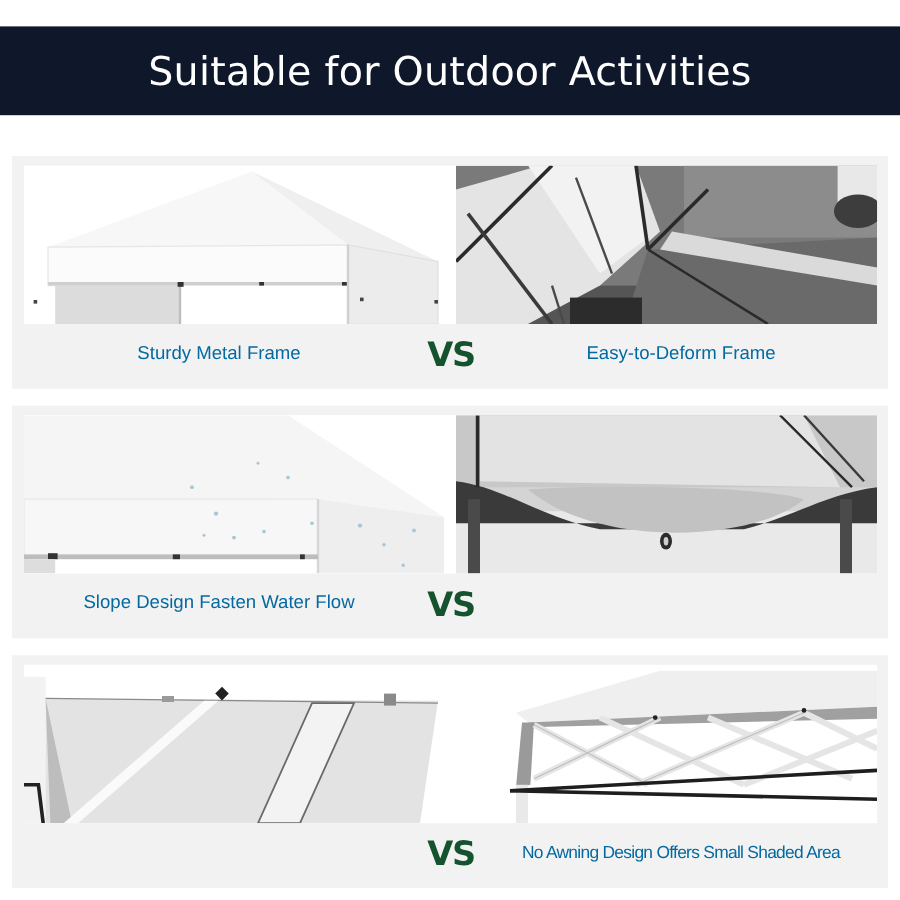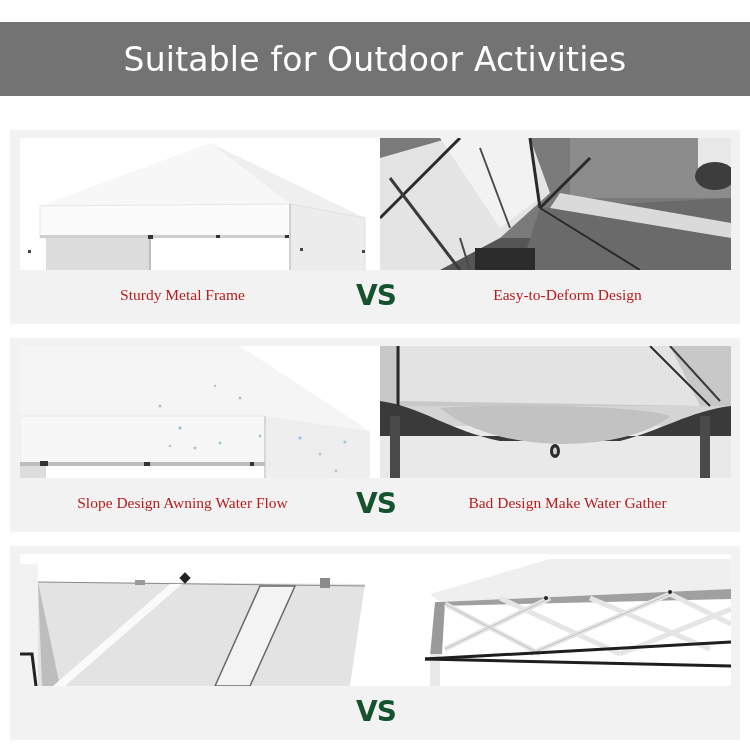--- a/index.html
+++ b/index.html
@@ -1,21 +1,21 @@
 <!DOCTYPE html>
 <html><head>
 <meta charset="utf-8">
 <style>
   * { margin: 0; padding: 0; box-sizing: border-box; }
   html, body { width: 750px; height: 750px; background: #ffffff; overflow: hidden; }
   body { position: relative; font-family: "DejaVu Sans", "Liberation Sans", sans-serif; }
 
   .header {
     position: absolute; left: 0; top: 22px; width: 750px; height: 74px;
-    background: #737373;
+    background: #0f172a;
     display: flex; align-items: center; justify-content: center;
   }
   .header-title {
     color: #ffffff; font-size: 33px; font-weight: normal; letter-spacing: 0.2px;
     font-family: "DejaVu Sans", sans-serif;
   }
 
   .panel {
     position: absolute; left: 10px; width: 730px; height: 194px;
     background: #f2f2f2;
@@ -28,22 +28,22 @@
     position: absolute; top: 8px; height: 132px; overflow: hidden;
     background: #ffffff;
   }
   .img.left { left: 10px; width: 360px; }
   .img.right { left: 370px; width: 351px; }
   .img svg { display: block; width: 100%; height: 100%; }
 
   .caption {
     position: absolute; top: 150px; height: 30px;
     display: flex; align-items: center; justify-content: center;
-    color: #b91c1c; font-size: 15.5px; white-space: nowrap;
-    font-family: Liberation Serif, serif;
+    color: #0369a1; font-size: 15.5px; white-space: nowrap;
+    font-family: Liberation Sans, sans-serif;
     text-align: center;
   }
   .caption.left { left: 0; width: 345px; }
   .caption.right { left: 385px; width: 345px; }
   .caption.tight { font-size: 14.5px; letter-spacing: -0.6px; }
 
   .vs {
     position: absolute; top: 148px; left: 344px; width: 44px; height: 34px;
     display: flex; align-items: center; justify-content: center;
     color: #14532d; font-size: 28px; font-weight: bold; letter-spacing: -1px;
@@ -94,21 +94,21 @@
       <line x1="150" y1="0" x2="160" y2="70" stroke="#2a2a2a" stroke-width="3"></line>
       <line x1="160" y1="70" x2="210" y2="20" stroke="#2a2a2a" stroke-width="3"></line>
       <line x1="160" y1="70" x2="260" y2="132" stroke="#2a2a2a" stroke-width="2"></line>
       <line x1="100" y1="10" x2="130" y2="90" stroke="#4a4a4a" stroke-width="2"></line>
       <line x1="80" y1="100" x2="90" y2="132" stroke="#4a4a4a" stroke-width="2"></line>
       <rect x="95" y="110" width="60" height="22" fill="#2c2c2c"></rect>
     </svg>
   </div>
   <div class="caption left">Sturdy Metal Frame</div>
   <div class="vs">VS</div>
-  <div class="caption right">Easy-to-Deform Design</div>
+  <div class="caption right">Easy-to-Deform Frame</div>
 </div>
 
 <div class="panel p2">
   <div class="img left">
     <svg viewBox="0 0 360 132" preserveAspectRatio="none">
       <rect width="360" height="132" fill="#ffffff"></rect>
       <polygon points="0,0 220,0 350,85 245,70 0,72" fill="#f5f5f5"></polygon>
       <polygon points="0,70 245,70 245,118 0,118" fill="#f7f7f7" stroke="#e8e8e8" stroke-width="1"></polygon>
       <polygon points="245,70 350,85 350,132 245,132" fill="#eeeeee"></polygon>
       <line x1="245" y1="70" x2="245" y2="132" stroke="#d7d7d7" stroke-width="2"></line>
@@ -143,23 +143,22 @@
       <path d="M60,62 C100,58 250,58 290,70 C250,105 120,112 60,62 Z" fill="#c2c2c2"></path>
       <ellipse cx="175" cy="105" rx="5" ry="7" fill="#2b2b2b"></ellipse>
       <ellipse cx="175" cy="105" rx="2" ry="3.5" fill="#cfcfcf"></ellipse>
       <rect x="10" y="70" width="10" height="62" fill="#4a4a4a"></rect>
       <rect x="320" y="70" width="10" height="62" fill="#4a4a4a"></rect>
       <line x1="18" y1="0" x2="18" y2="60" stroke="#2a2a2a" stroke-width="3"></line>
       <line x1="270" y1="0" x2="330" y2="60" stroke="#2a2a2a" stroke-width="2"></line>
       <line x1="290" y1="0" x2="340" y2="55" stroke="#3a3a3a" stroke-width="2"></line>
     </svg>
   </div>
-  <div class="caption left">Slope Design Awning Water Flow</div>
+  <div class="caption left">Slope Design Fasten Water Flow</div>
   <div class="vs">VS</div>
-  <div class="caption right">Bad Design Make Water Gather</div>
 </div>
 
 <div class="panel p3">
   <div class="img left">
     <svg viewBox="0 0 360 132" preserveAspectRatio="none">
       <rect width="360" height="132" fill="#ffffff"></rect>
       <rect x="0" y="10" width="18" height="122" fill="#f2f2f2"></rect>
       <polygon points="18,28 345,30 330,132 18,132" fill="#e3e3e3"></polygon>
       <polygon points="18,28 40,132 22,132" fill="#bdbdbd"></polygon>
       <line x1="18" y1="28" x2="345" y2="32" stroke="#8a8a8a" stroke-width="1"></line>
@@ -192,13 +191,14 @@
         <line x1="65" y1="95" x2="170" y2="44"></line>
         <line x1="150" y1="100" x2="290" y2="40"></line>
       </g>
       <line x1="45" y1="105" x2="351" y2="88" stroke="#1e1e1e" stroke-width="3"></line>
       <line x1="45" y1="105" x2="351" y2="112" stroke="#1e1e1e" stroke-width="3"></line>
       <circle cx="166" cy="44" r="2" fill="#222"></circle>
       <circle cx="290" cy="38" r="2" fill="#222"></circle>
     </svg>
   </div>
   <div class="vs">VS</div>
+  <div class="caption right tight">No Awning Design Offers Small Shaded Area</div>
 </div>
 
 </body></html>

